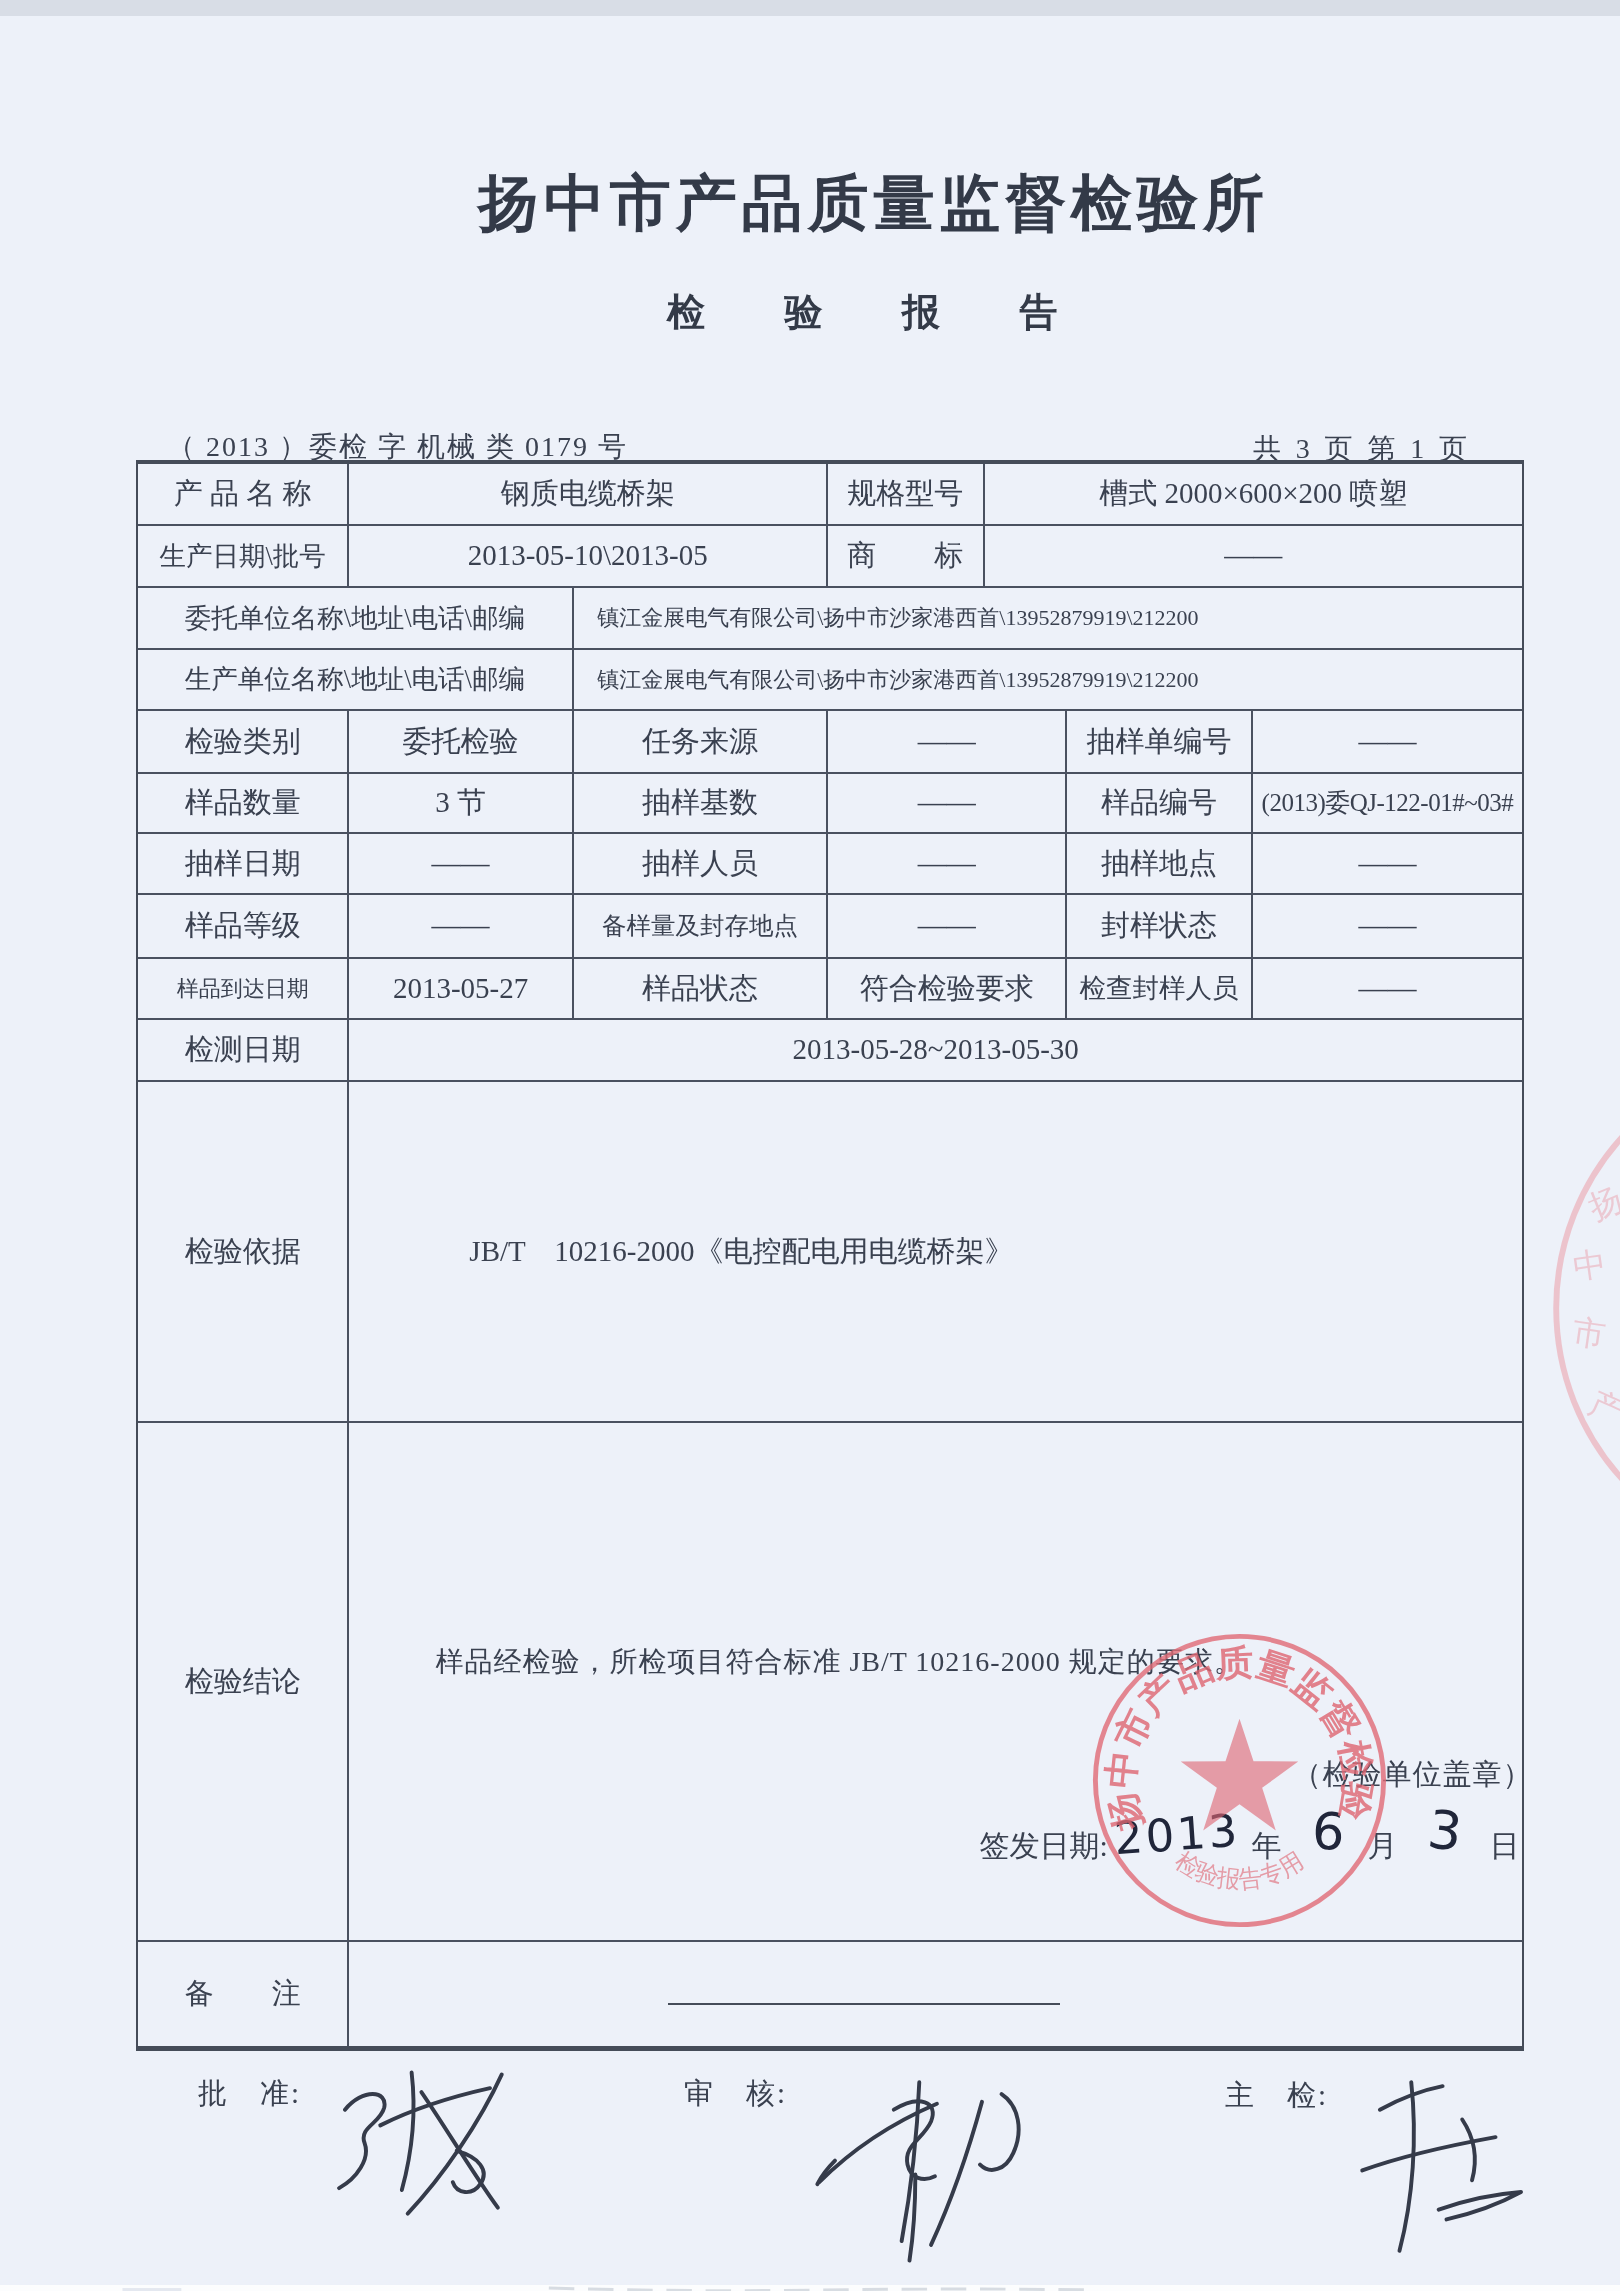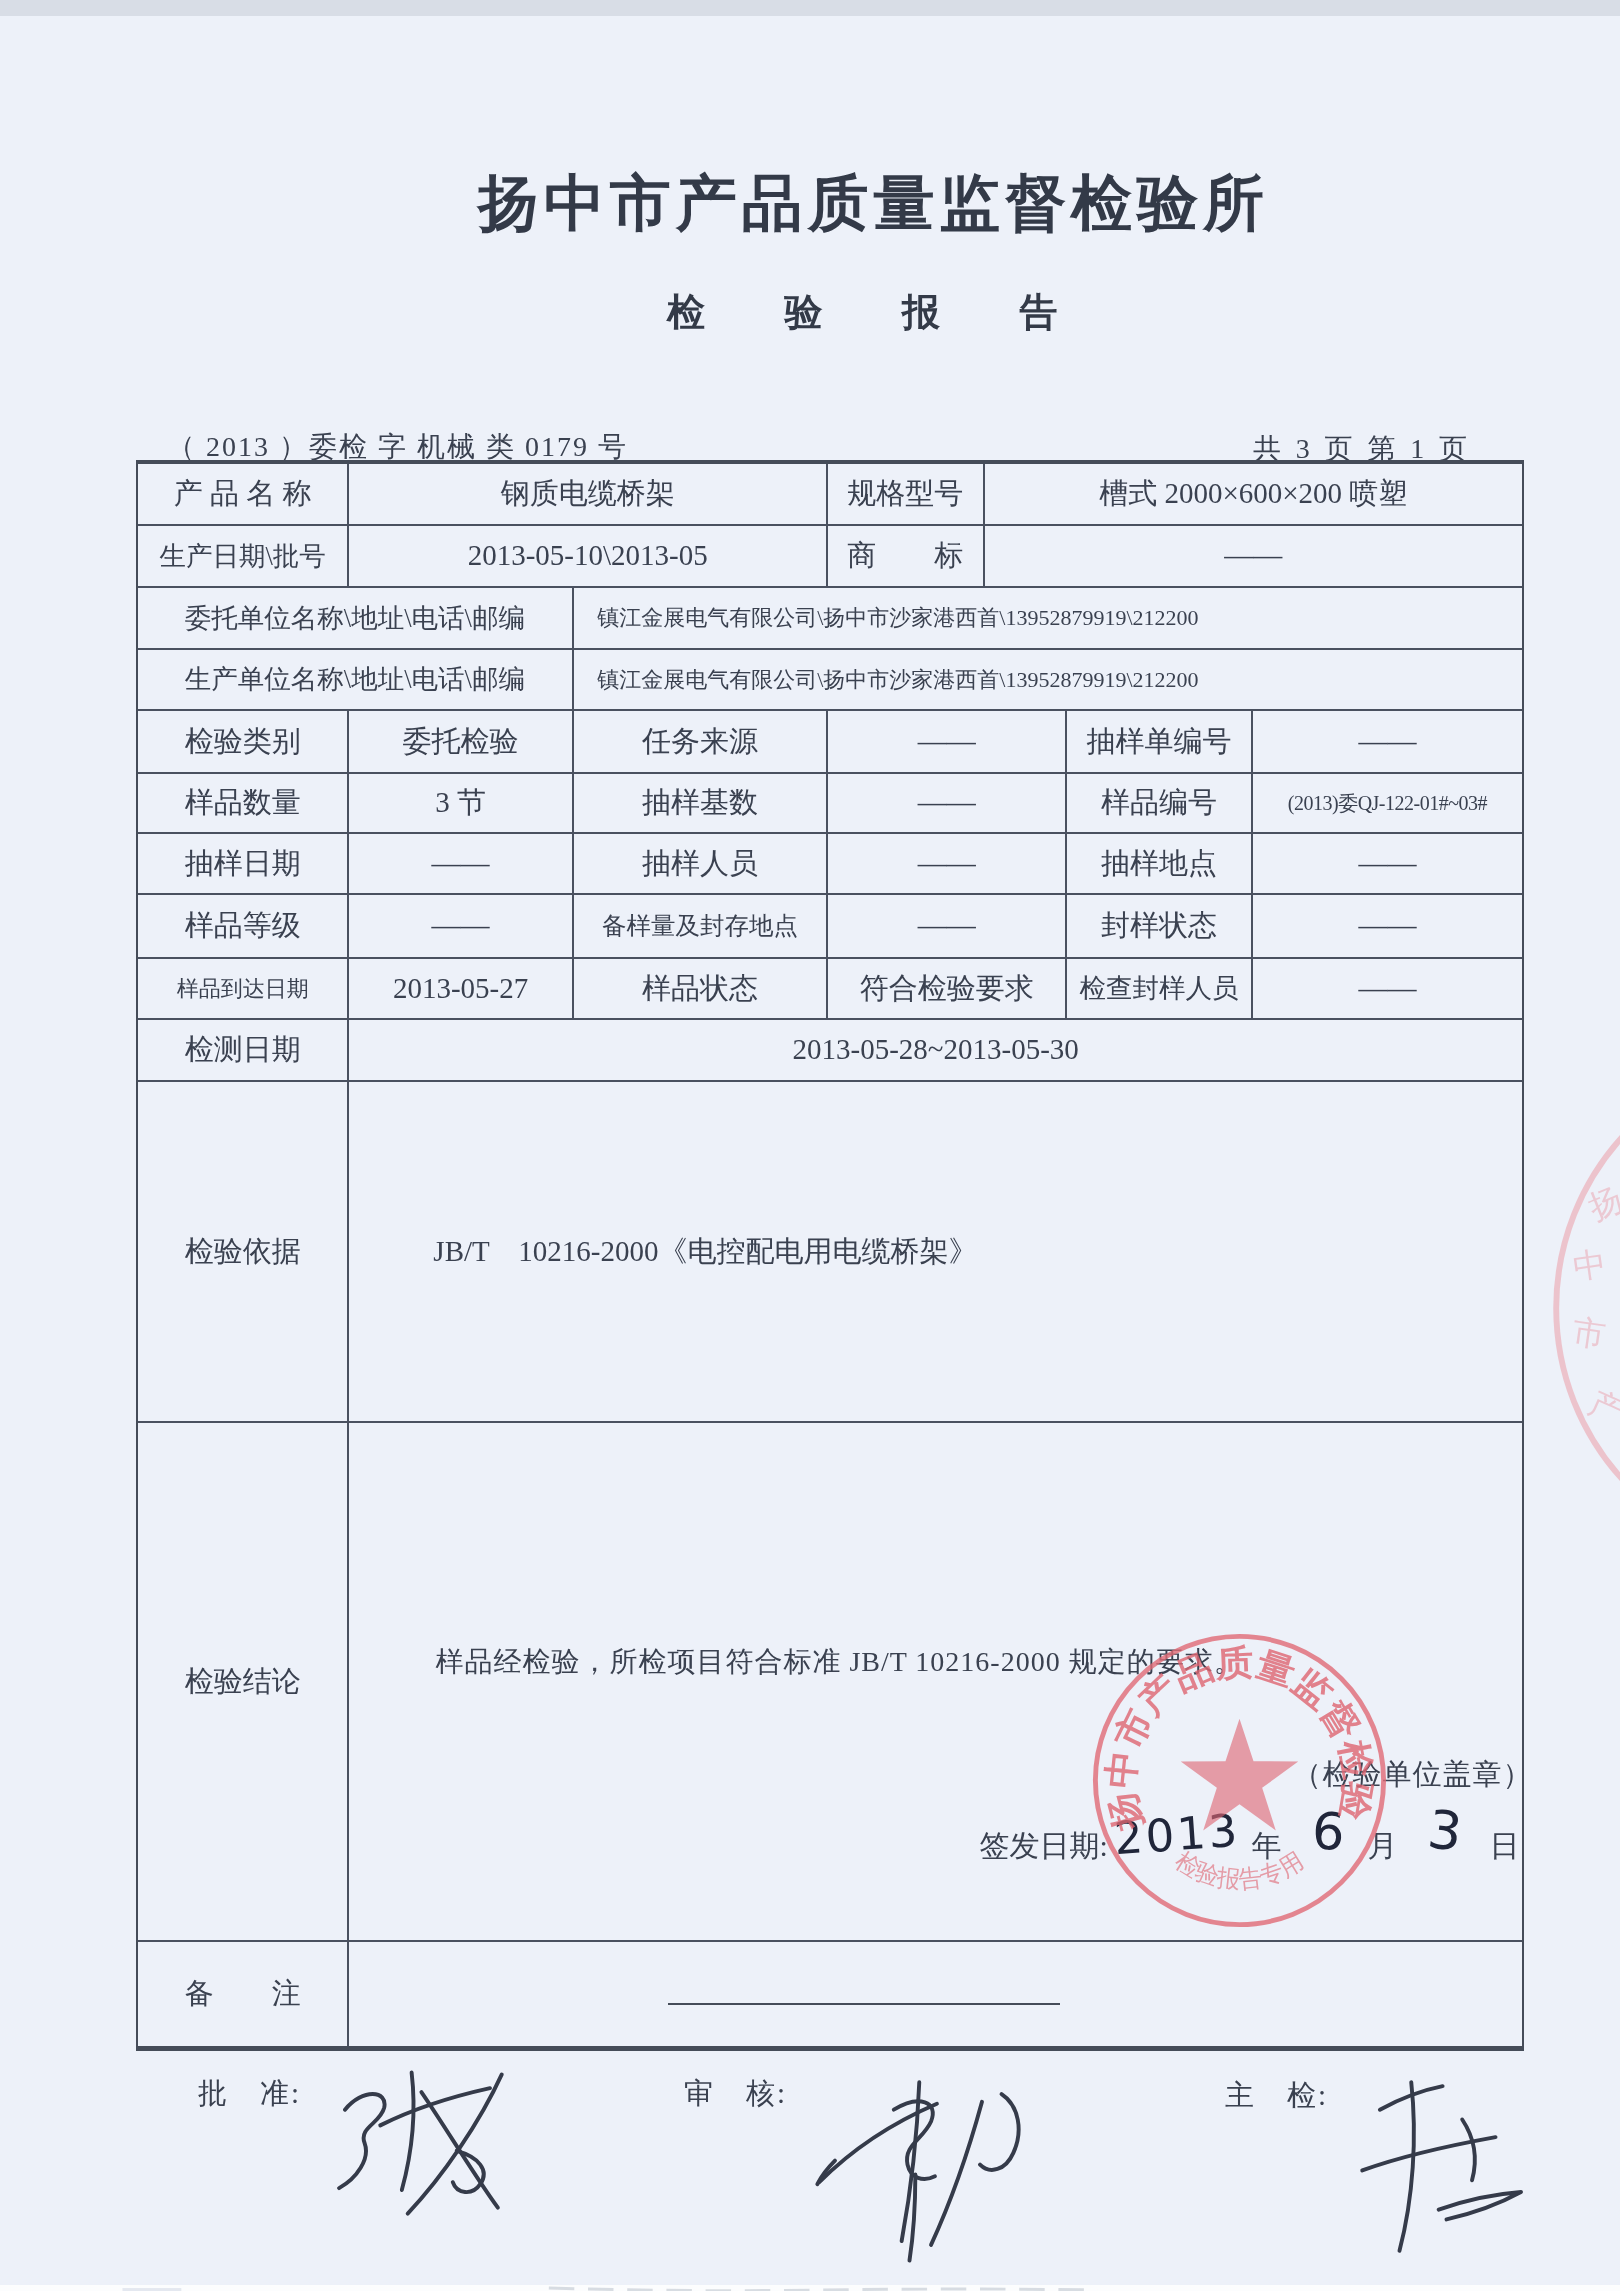--- a/index.html
+++ b/index.html
@@ -29,22 +29,22 @@
     box-sizing:border-box;border-right:2px solid #4a5160;
     display:flex;align-items:center;justify-content:center;
     font-size:29px;line-height:1.15;text-align:center;
     overflow:hidden;
   }
   .td.end{border-right:none;}
   .td.left{justify-content:flex-start;text-align:left;padding-left:23.5px;}
   .w216{width:212px}.w230{width:225px}.w245{width:240px}.w260{width:255px}
   .w190{width:186px}.w275{width:270px}.w490{width:480px}.w160{width:157px}
   .w550{width:539px}.w446{width:437px}.w970{width:951px}.w1200{width:1176px}
-  .fs23{font-size:20px;letter-spacing:-0.5px}.fs25{font-size:24.5px}.fs27{font-size:26.5px}.fs28{font-size:22px}
-  .basis-cell{justify-content:flex-start;text-align:left;padding-left:84px;}
+  .fs23{font-size:25px;letter-spacing:-0.5px}.fs25{font-size:24.5px}.fs27{font-size:26.5px}.fs28{font-size:22px}
+  .basis-cell{justify-content:flex-start;text-align:left;padding-left:120px;}
   .concl-cell{position:relative;display:block;}
   .concl-text{position:absolute;left:86px;top:223px;font-size:28px;letter-spacing:1px;white-space:nowrap;}
   .seal-note{position:absolute;left:943px;top:335px;font-size:29px;letter-spacing:1px;white-space:nowrap;}
   .issue-line{position:absolute;left:630px;top:392px;width:549px;height:78px;}
   .issue-line .p{position:absolute;top:13.7px;font-size:30px;white-space:nowrap;}
   .hand{font-family:"DejaVu Sans","Liberation Sans",sans-serif;color:#20263a;white-space:nowrap;}
   .hy{position:absolute;left:135px;top:-5.9px;font-size:45px;transform:rotate(-4deg);letter-spacing:2.9px;}
   .hm{position:absolute;left:333px;top:-11.8px;font-size:51px;transform:rotate(3deg);}
   .hd{position:absolute;left:449px;top:-13.7px;font-size:53px;transform:rotate(7deg);}
   .remark-cell{position:relative;display:block;}

